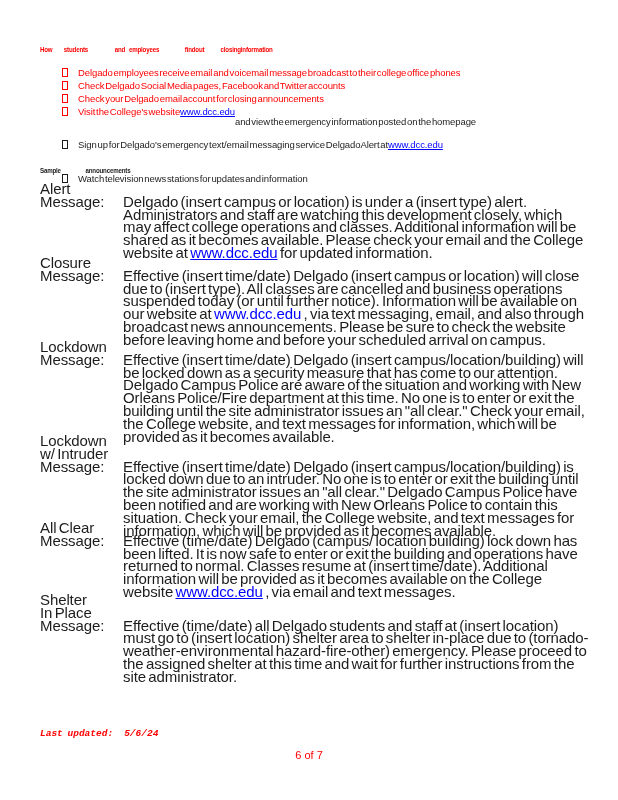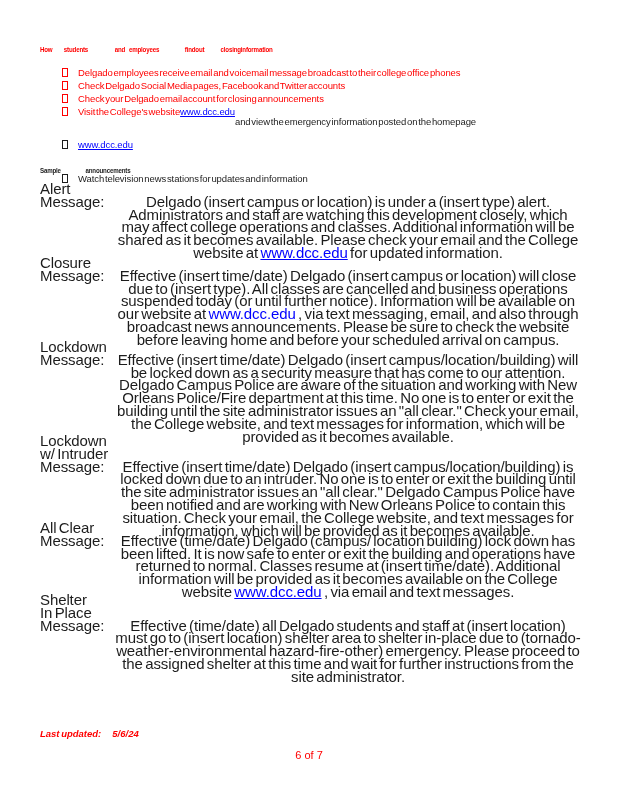--- a/index.html
+++ b/index.html
@@ -42,33 +42,34 @@
   }
   .sample-heading .s0{margin-right:26px}
 
   
   .section { position:absolute; left:40px; width:541px;
     font-size:15px; line-height:12.8px;
     word-spacing:-1.7px; letter-spacing:-0.1px; }
   .section .pre-label { }
   .section .row { display:flex; }
   .section .msg-label { width:75px; flex:none; }
-  .section .body { width:466px; flex:none; text-align:center; }
+  .section .body { width:466px; flex:none; text-align:left;margin-left:8px; }
 
   .sec-alert   { top:183px; }
   .sec-closure { top:257px; }
   .sec-warn    { top:341px; }
   .sec-intr    { top:435px; }
   .sec-clear   { top:522px; }
   .sec-shelter { top:594px; }
 
   .footer-updated {
     position:absolute; top:728px; left:40px;
     color:#ff0000; font-weight:bold; font-style:italic; font-size:9.5px;
     word-spacing:-1px;
+    font-family:Liberation Mono, monospace;
   }
   .footer-updated .date { margin-left:11px; }
 
   .page-number {
     position:absolute; top:749px; left:0; width:100%;
     text-align:center; color:#ff0000; font-size:11px;
   }
 </style>
 </head>
 <body>
@@ -93,20 +94,21 @@
       <span>Check your Delgado email account for closing announcements</span>
     </div>
     <div class="bullet-item c-red">
       <span class="bullet-box"></span>
       <span>Visit the College's website </span>
       <span class="lnk u">www.dcc.edu</span>
       <span class="c-black"> and view the emergency information posted on the homepage</span>
     </div>
     <div class="bullet-item c-black">
       <span class="bullet-box"></span>
+      <span>Sign up for Delgado's emergency text/email messaging service DelgadoAlert at </span>
       <span class="lnk u">www.dcc.edu</span>
     </div>
     <div class="bullet-item c-black">
       <span class="bullet-box"></span>
       <span>Watch television news stations for updates and information</span>
     </div>
   </div>
 
   <div class="sample-heading">
     <span class="s0">Sample</span><span>announcements</span>

